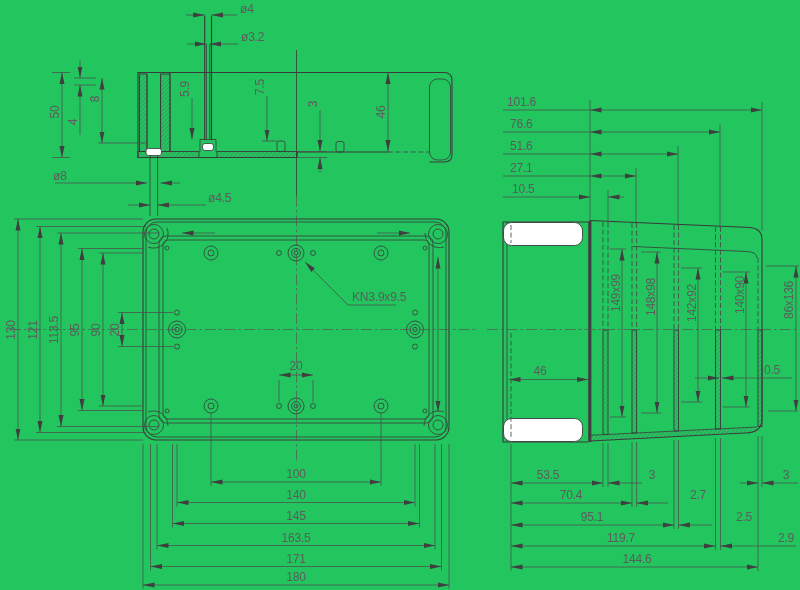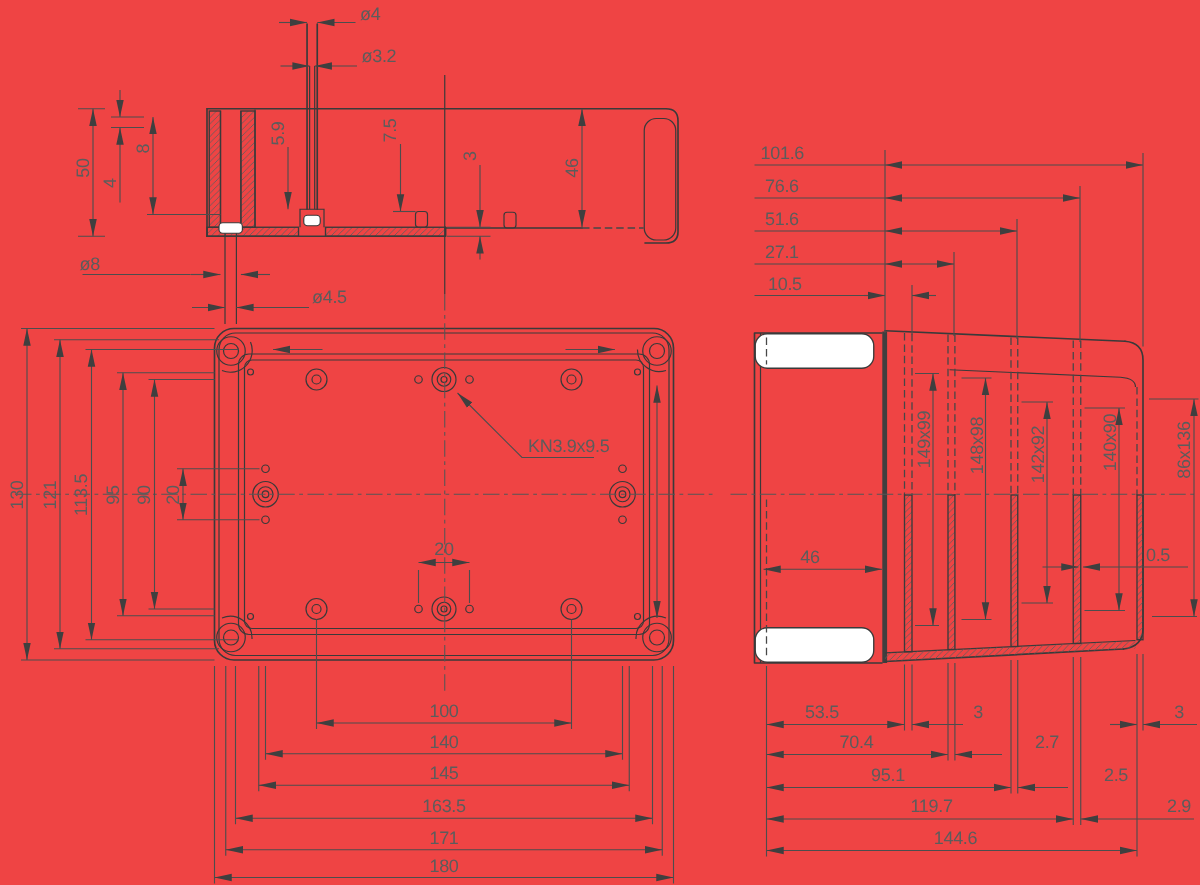--- a/index.html
+++ b/index.html
@@ -1,16 +1,16 @@
 <!DOCTYPE html>
 <html><head>
 <meta charset="utf-8">
 <style>
   html,body{margin:0;padding:0;background:#fff;}
-  #stage{width:800px;height:590px;position:relative;background:#ef4444;overflow:hidden;}
+  #stage{width:800px;height:590px;position:relative;background:#22c55e;overflow:hidden;}
   svg{display:block}
   .ln{stroke:#3a3a3a;stroke-width:1.1;fill:none;stroke-linecap:round}
   .lt{stroke:#3a3a3a;stroke-width:.8;fill:none}
   .dm{stroke:#4d4d4d;stroke-width:.75;fill:none}
   .dsh{stroke:#474747;stroke-width:.85;fill:none;stroke-dasharray:5 2.6}
   .cl{stroke:#555;stroke-width:.7;fill:none;stroke-dasharray:11 3 2.5 3}
   .t{font:12px "Liberation Sans", sans-serif;fill:#5c5c5c;letter-spacing:-.2px}
   .hv{fill:url(#h);stroke:#3a3a3a;stroke-width:.9}
   .hv2{fill:url(#h);stroke:none}
   .wht{fill:#fff}

